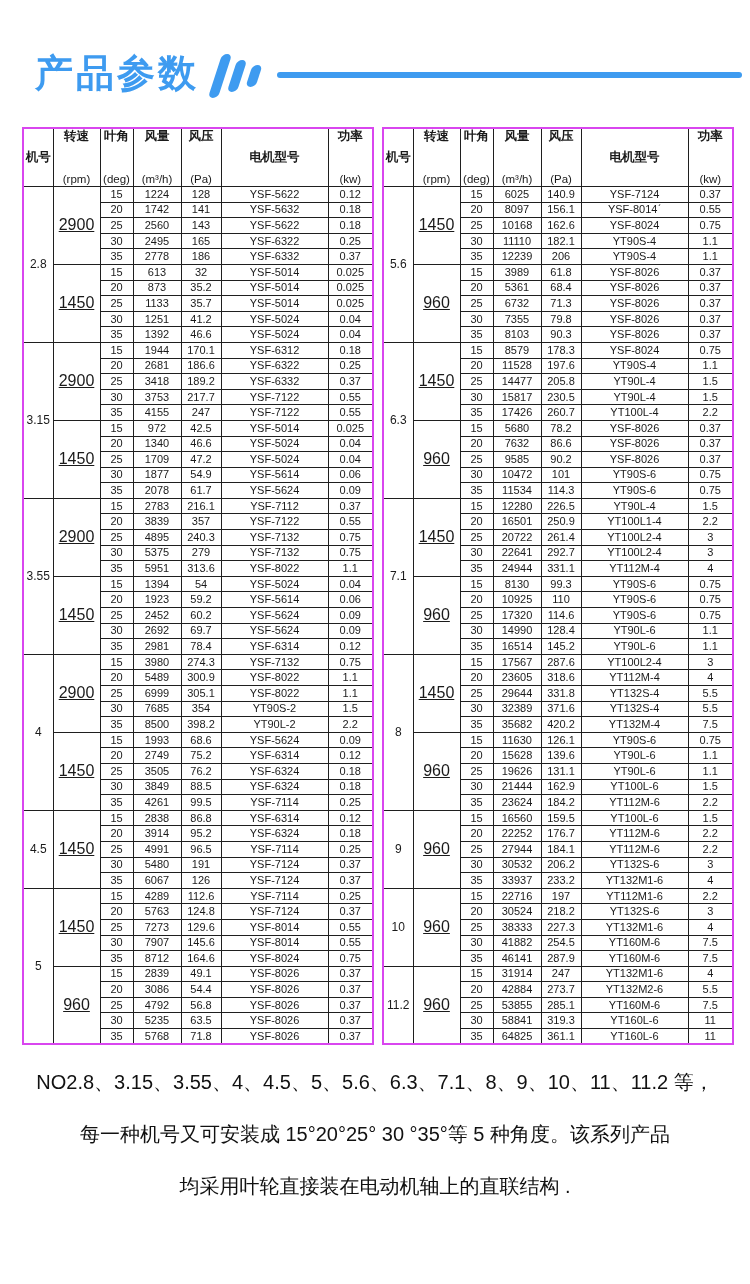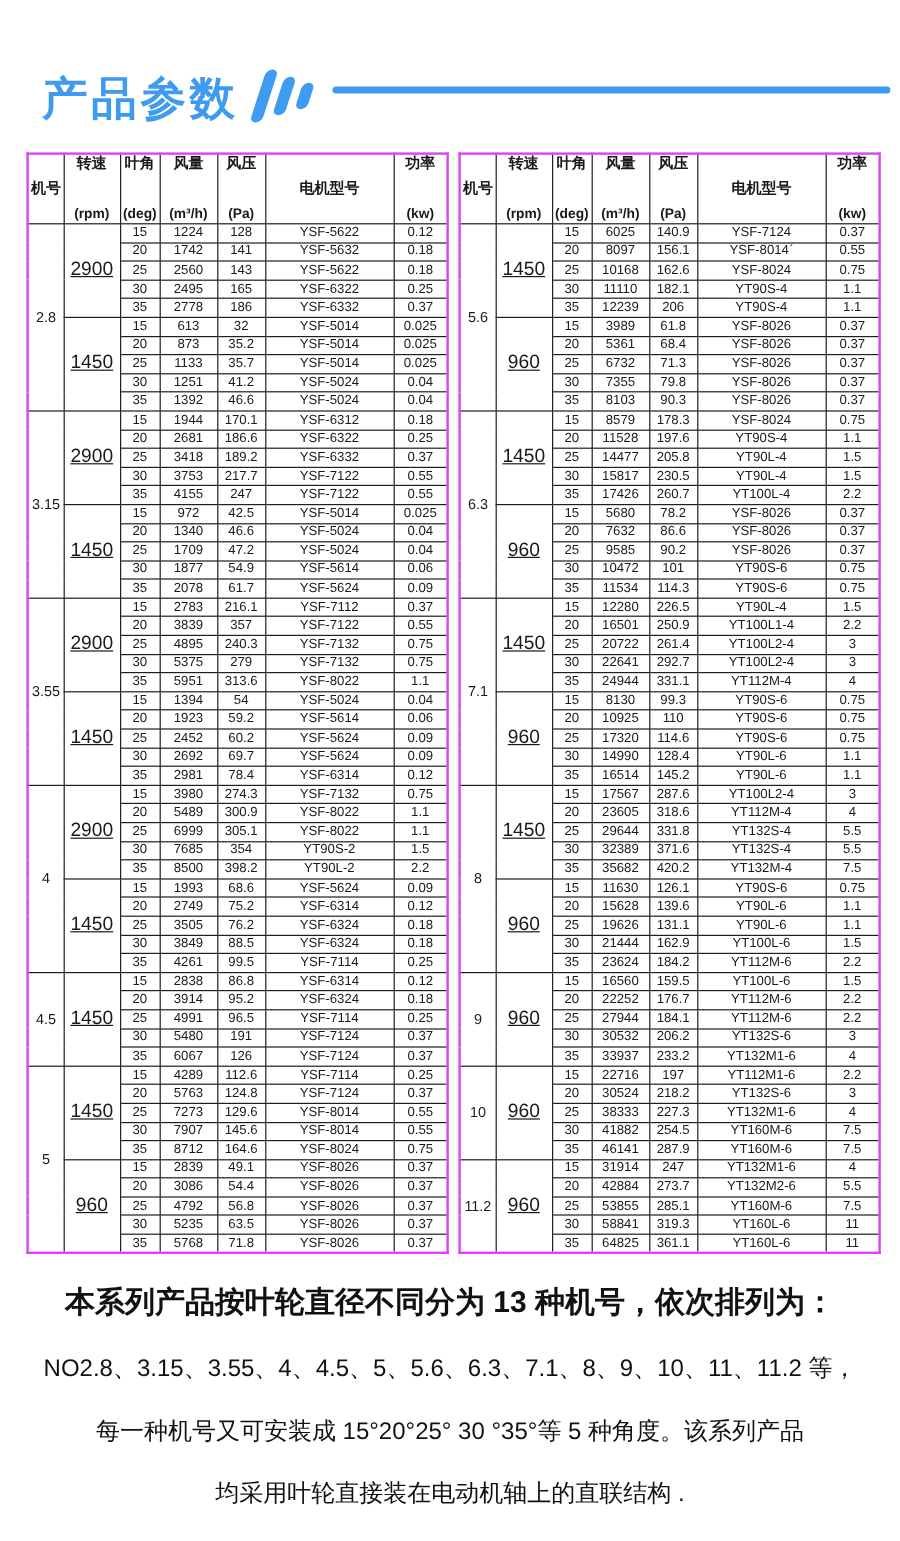--- a/index.html
+++ b/index.html
@@ -8,21 +8,21 @@
     width:750px; height:1284px;
     background:#ffffff;
     font-family:"Liberation Sans", sans-serif;
     color:#1a1a1a;
     overflow:hidden;
     position:relative;
   }
 
   
   .page-header { padding:44px 0 0 35px; position:relative; }
-  .title-row { display:flex; align-items:flex-end; height:58px; }
+  .title-row { display:flex; align-items:center; height:58px; }
   .page-title {
     font-size:38px; font-weight:bold; letter-spacing:3px;
     color:var(--accent); margin:0; line-height:1;
   }
   .slashes { display:flex; align-items:center; gap:7px; margin-left:16px; margin-top:6px; }
   .slash { background:var(--accent); width:10px; border-radius:6px; transform:skewX(-18deg); }
   .slash.s1 { height:44px; }
   .slash.s2 { height:32px; }
   .slash.s3 { height:22px; }
   .divider {
@@ -36,21 +36,21 @@
   table.spec-table {
     border-collapse:collapse; table-layout:fixed;
     width:351px; border:2px solid #d946ef;
   }
   .spec-table th, .spec-table td {
     border:1px solid #1f1f1f; text-align:center; vertical-align:middle;
     padding:0; overflow:hidden; white-space:nowrap;
   }
   .spec-table thead tr { height:42px; }
   .spec-table thead th { font-size:12.5px; font-weight:bold; line-height:1.25; }
-  .spec-table thead th .h-sub { font-size:11.5px; font-weight:bold;margin-top:27px; }
+  .spec-table thead th .h-sub { font-size:11.5px; font-weight:normal;margin-top:27px; }
   .spec-table tbody tr { height:15.6px; }
   .spec-table tbody td { font-size:11px; line-height:1; }
   .spec-table td.model-cell { font-size:12px; }
   .spec-table td.rpm-cell { font-size:16px;text-decoration:underline; }
 
   
   .footer-block { margin-top:24px; text-align:center; color:#111; padding:0 10px; }
   .footer-lead { font-size:25px; font-weight:bold; margin:0 0 26px 0; line-height:1.3; }
   .footer-line { font-size:20px; font-weight:normal; margin:0 0 26px 0; line-height:1.3; }
 
@@ -959,17 +959,16 @@
           <td>64825</td>
           <td>361.1</td>
           <td>YT160L-6</td>
           <td>11</td>
         </tr>
       </tbody>
   </table>
 </div>
 
 <div class="footer-block">
-  <p class="footer-lead">本系列产品按叶轮直径不同分为 13 种机号，依次排列为：</p>
   <p class="footer-line">NO2.8、3.15、3.55、4、4.5、5、5.6、6.3、7.1、8、9、10、11、11.2 等，</p>
   <p class="footer-line">每一种机号又可安装成 15°20°25° 30 °35°等 5 种角度。该系列产品</p>
   <p class="footer-line">均采用叶轮直接装在电动机轴上的直联结构 .</p>
 </div>
 
 </body></html>

